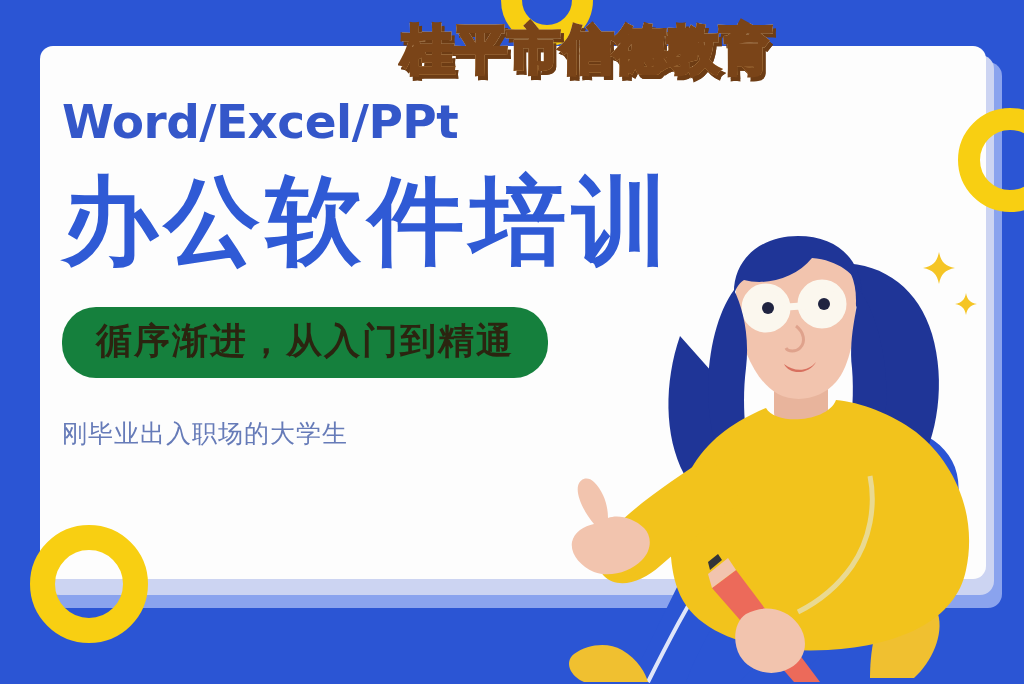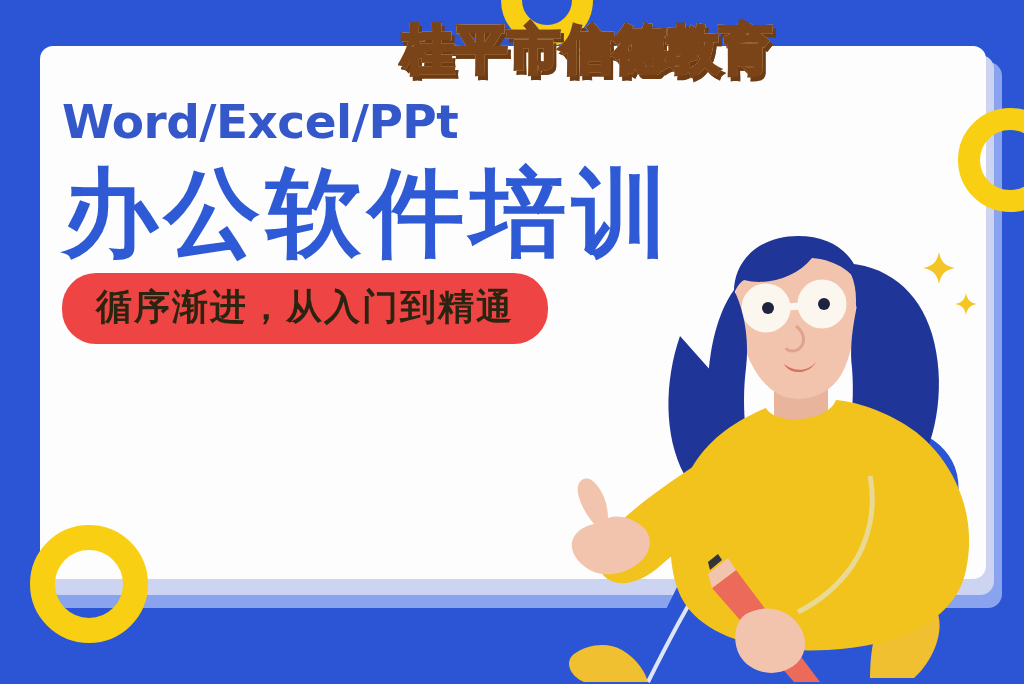--- a/index.html
+++ b/index.html
@@ -86,34 +86,34 @@
   }
   .subhead-en {
     font-size: 47px;
     font-weight: 700;
     color: #3457c9;
     letter-spacing: -0.5px;
     line-height: 1.1;
     font-family: "DejaVu Sans", "Liberation Sans", sans-serif;
   }
   .headline-cn {
-    margin-top: 12px;
+    margin-top: 20px;
     font-size: 96px;
     font-weight: 700;
     color: #2f5ad5;
     letter-spacing: 6px;
     line-height: 1.12;
     font-family: "DejaVu Sans", "Liberation Sans", sans-serif;
   }
 
   .badge {
     display: inline-block;
-    margin-top: 6px;
+    margin-top: 32px;
     padding: 13px 34px 16px 34px;
-    background: #ef4444;
+    background: #15803d;
     border-radius: 34px;
     font-size: 36px;
     font-weight: 700;
     color: #2b2410;
     letter-spacing: 2px;
     line-height: 1.15;
     font-family: "DejaVu Sans", "Liberation Sans", sans-serif;
   }
 
   .audience {
@@ -154,20 +154,21 @@
   <div class="card"></div>
 
   <div class="text-col">
     <div class="subhead-en">Word/Excel/PPt</div>
 
     <div class="headline-cn">办公软件培训</div>
 
     <div class="badge">循序渐进，从入门到精通</div>
 
     <div class="audience">
+      <div>刚毕业出入职场的大学生</div>
     </div>
   </div>
 
   <div class="illus">
     <svg viewBox="0 0 464 454" xmlns="http://www.w3.org/2000/svg">
       <defs>
         <clipPath id="cardClip">
 
           <rect x="-520" y="-184" width="946" height="533" rx="13"></rect>
         </clipPath>

